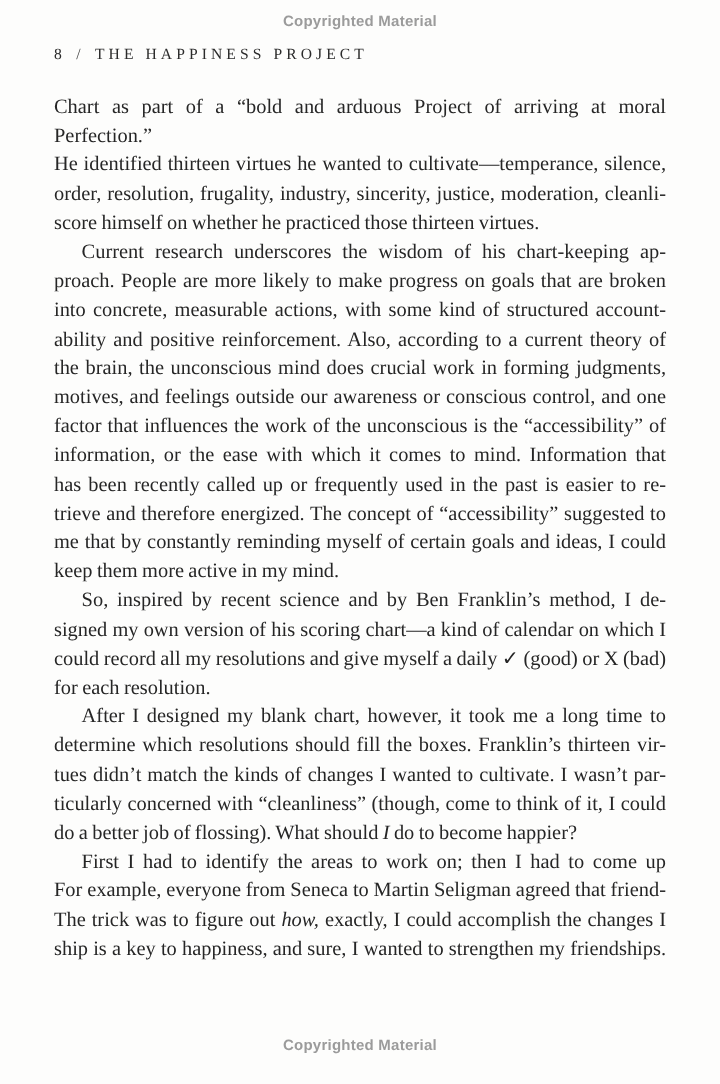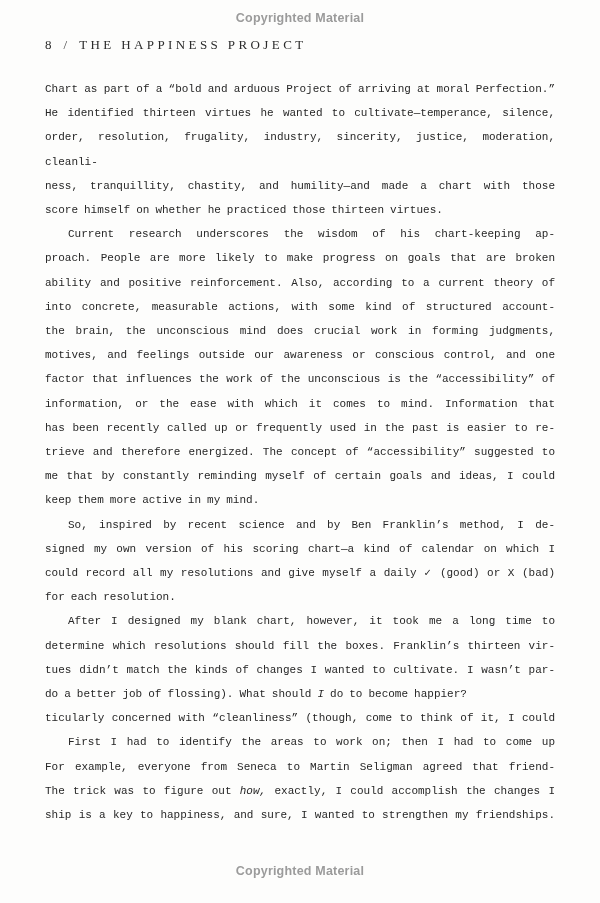--- a/index.html
+++ b/index.html
@@ -50,27 +50,26 @@
     letter-spacing: 3.4px;
   }
   .page-body {
     position: absolute;
     left: 45px;
     top: 77px;
     width: 510px;
   }
   .para { margin: 0; }
   .line {
-    font-size: 11px;
+    font-size: 17px;
     line-height: 24.2px;
     word-spacing: -0.6px;
     text-align: justify;
     text-align-last: justify;
     white-space: normal;
-    font-family: Liberation Mono, monospace;
   }
   .line.lastline { text-align-last: left; }
   .line.indent { text-indent: 23px; }
   .line i { font-style: italic; }
 </style>
 </head>
 <body>
 
 <div class="page">
 
@@ -78,49 +77,48 @@
 
   <div class="running-header">
     <span class="pagenum">8</span><span class="sep">/</span><span class="title">THE HAPPINESS PROJECT</span>
   </div>
 
   <div class="page-body">
       <div class="para">
         <div class="line">Chart as part of a “bold and arduous Project of arriving at moral Perfection.”</div>
         <div class="line">He identified thirteen virtues he wanted to cultivate—temperance, silence,</div>
         <div class="line">order, resolution, frugality, industry, sincerity, justice, moderation, cleanli-</div>
-        <div class="line">ness, tranquillity, chastity, and humility—and made a chart with those</div>
         <div class="line lastline">score himself on whether he practiced those thirteen virtues.</div>
       </div>
       <div class="para">
         <div class="line indent">Current research underscores the wisdom of his chart-keeping ap-</div>
         <div class="line">proach. People are more likely to make progress on goals that are broken</div>
+        <div class="line">into concrete, measurable actions, with some kind of structured account-</div>
         <div class="line">ability and positive reinforcement. Also, according to a current theory of</div>
-        <div class="line">into concrete, measurable actions, with some kind of structured account-</div>
         <div class="line">the brain, the unconscious mind does crucial work in forming judgments,</div>
         <div class="line">motives, and feelings outside our awareness or conscious control, and one</div>
         <div class="line">factor that influences the work of the unconscious is the “accessibility” of</div>
         <div class="line">information, or the ease with which it comes to mind. Information that</div>
         <div class="line">has been recently called up or frequently used in the past is easier to re-</div>
         <div class="line">trieve and therefore energized. The concept of “accessibility” suggested to</div>
         <div class="line">me that by constantly reminding myself of certain goals and ideas, I could</div>
         <div class="line lastline">keep them more active in my mind.</div>
       </div>
       <div class="para">
         <div class="line indent">So, inspired by recent science and by Ben Franklin’s method, I de-</div>
         <div class="line">signed my own version of his scoring chart—a kind of calendar on which I</div>
         <div class="line">could record all my resolutions and give myself a daily ✓ (good) or X (bad)</div>
         <div class="line lastline">for each resolution.</div>
       </div>
       <div class="para">
         <div class="line indent">After I designed my blank chart, however, it took me a long time to</div>
         <div class="line">determine which resolutions should fill the boxes. Franklin’s thirteen vir-</div>
         <div class="line">tues didn’t match the kinds of changes I wanted to cultivate. I wasn’t par-</div>
+        <div class="line">ticularly concerned with “cleanliness” (though, come to think of it, I could</div>
         <div class="line lastline">do a better job of flossing). What should <i>I</i> do to become happier?</div>
-        <div class="line">ticularly concerned with “cleanliness” (though, come to think of it, I could</div>
       </div>
       <div class="para">
         <div class="line indent">First I had to identify the areas to work on; then I had to come up</div>
         <div class="line">For example, everyone from Seneca to Martin Seligman agreed that friend-</div>
         <div class="line">The trick was to figure out <i>how,</i> exactly, I could accomplish the changes I</div>
         <div class="line">ship is a key to happiness, and sure, I wanted to strengthen my friendships.</div>
       </div>
     </div>
 
   <div class="notice bottom">Copyrighted Material</div>

